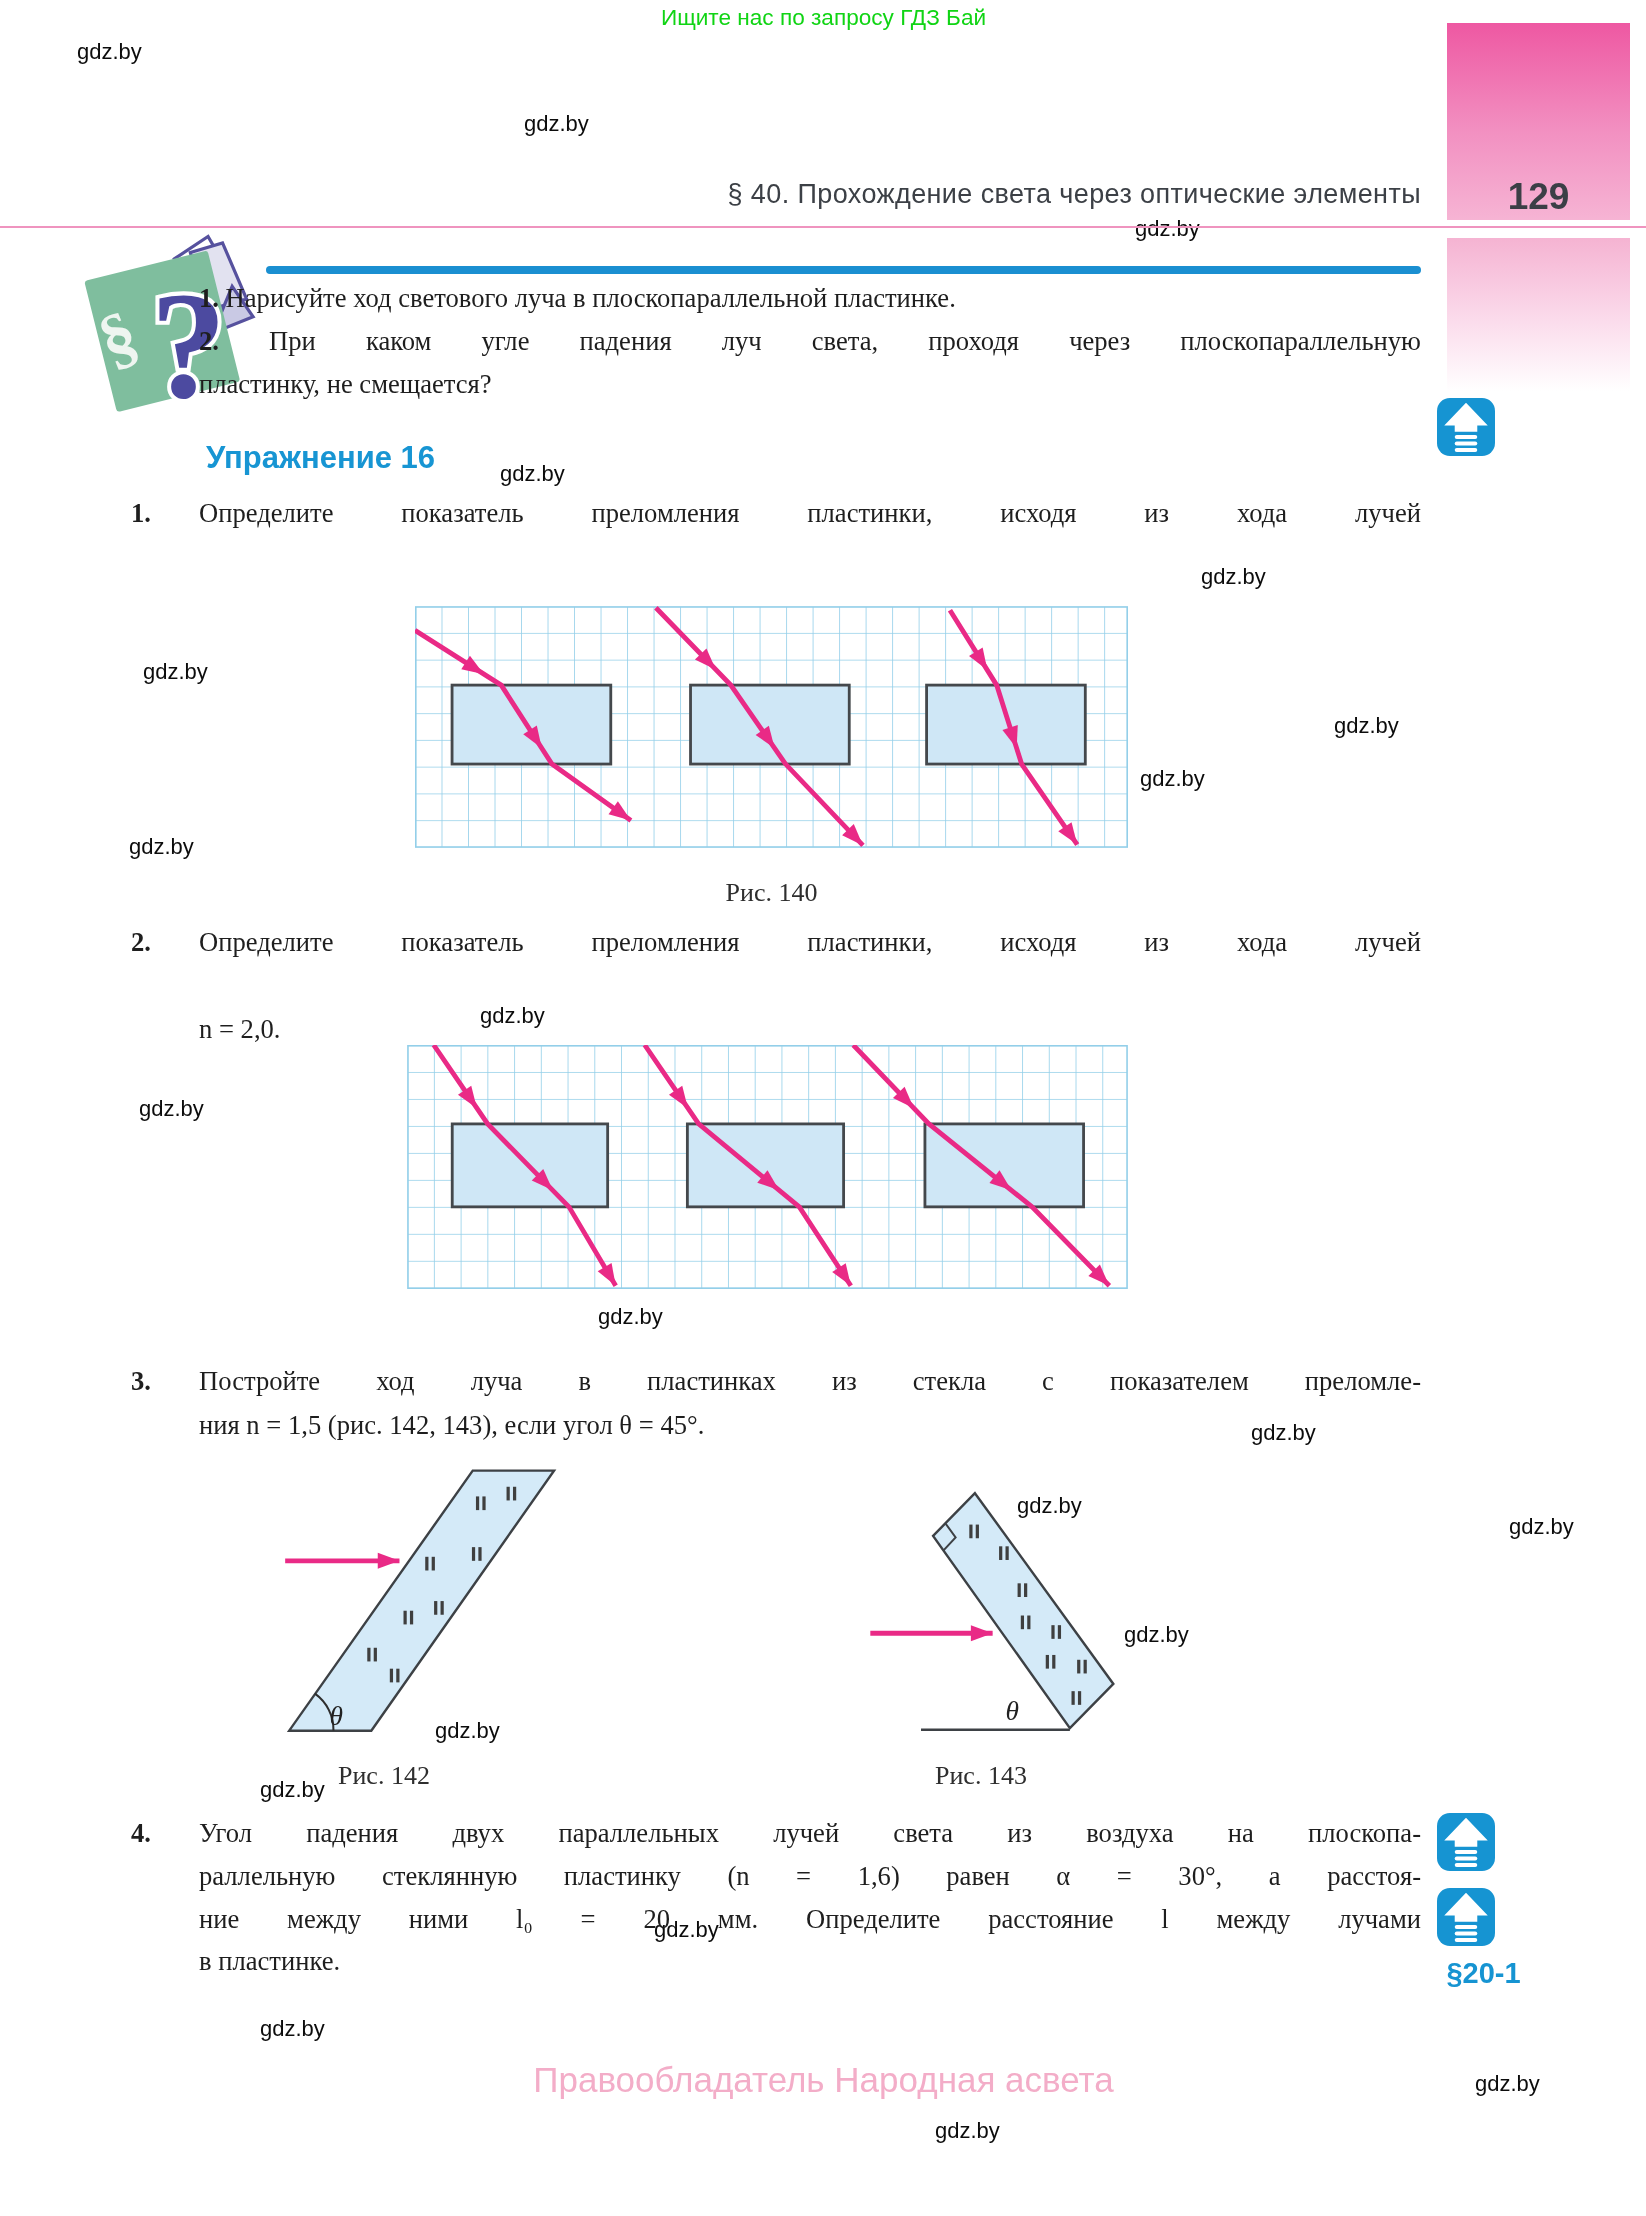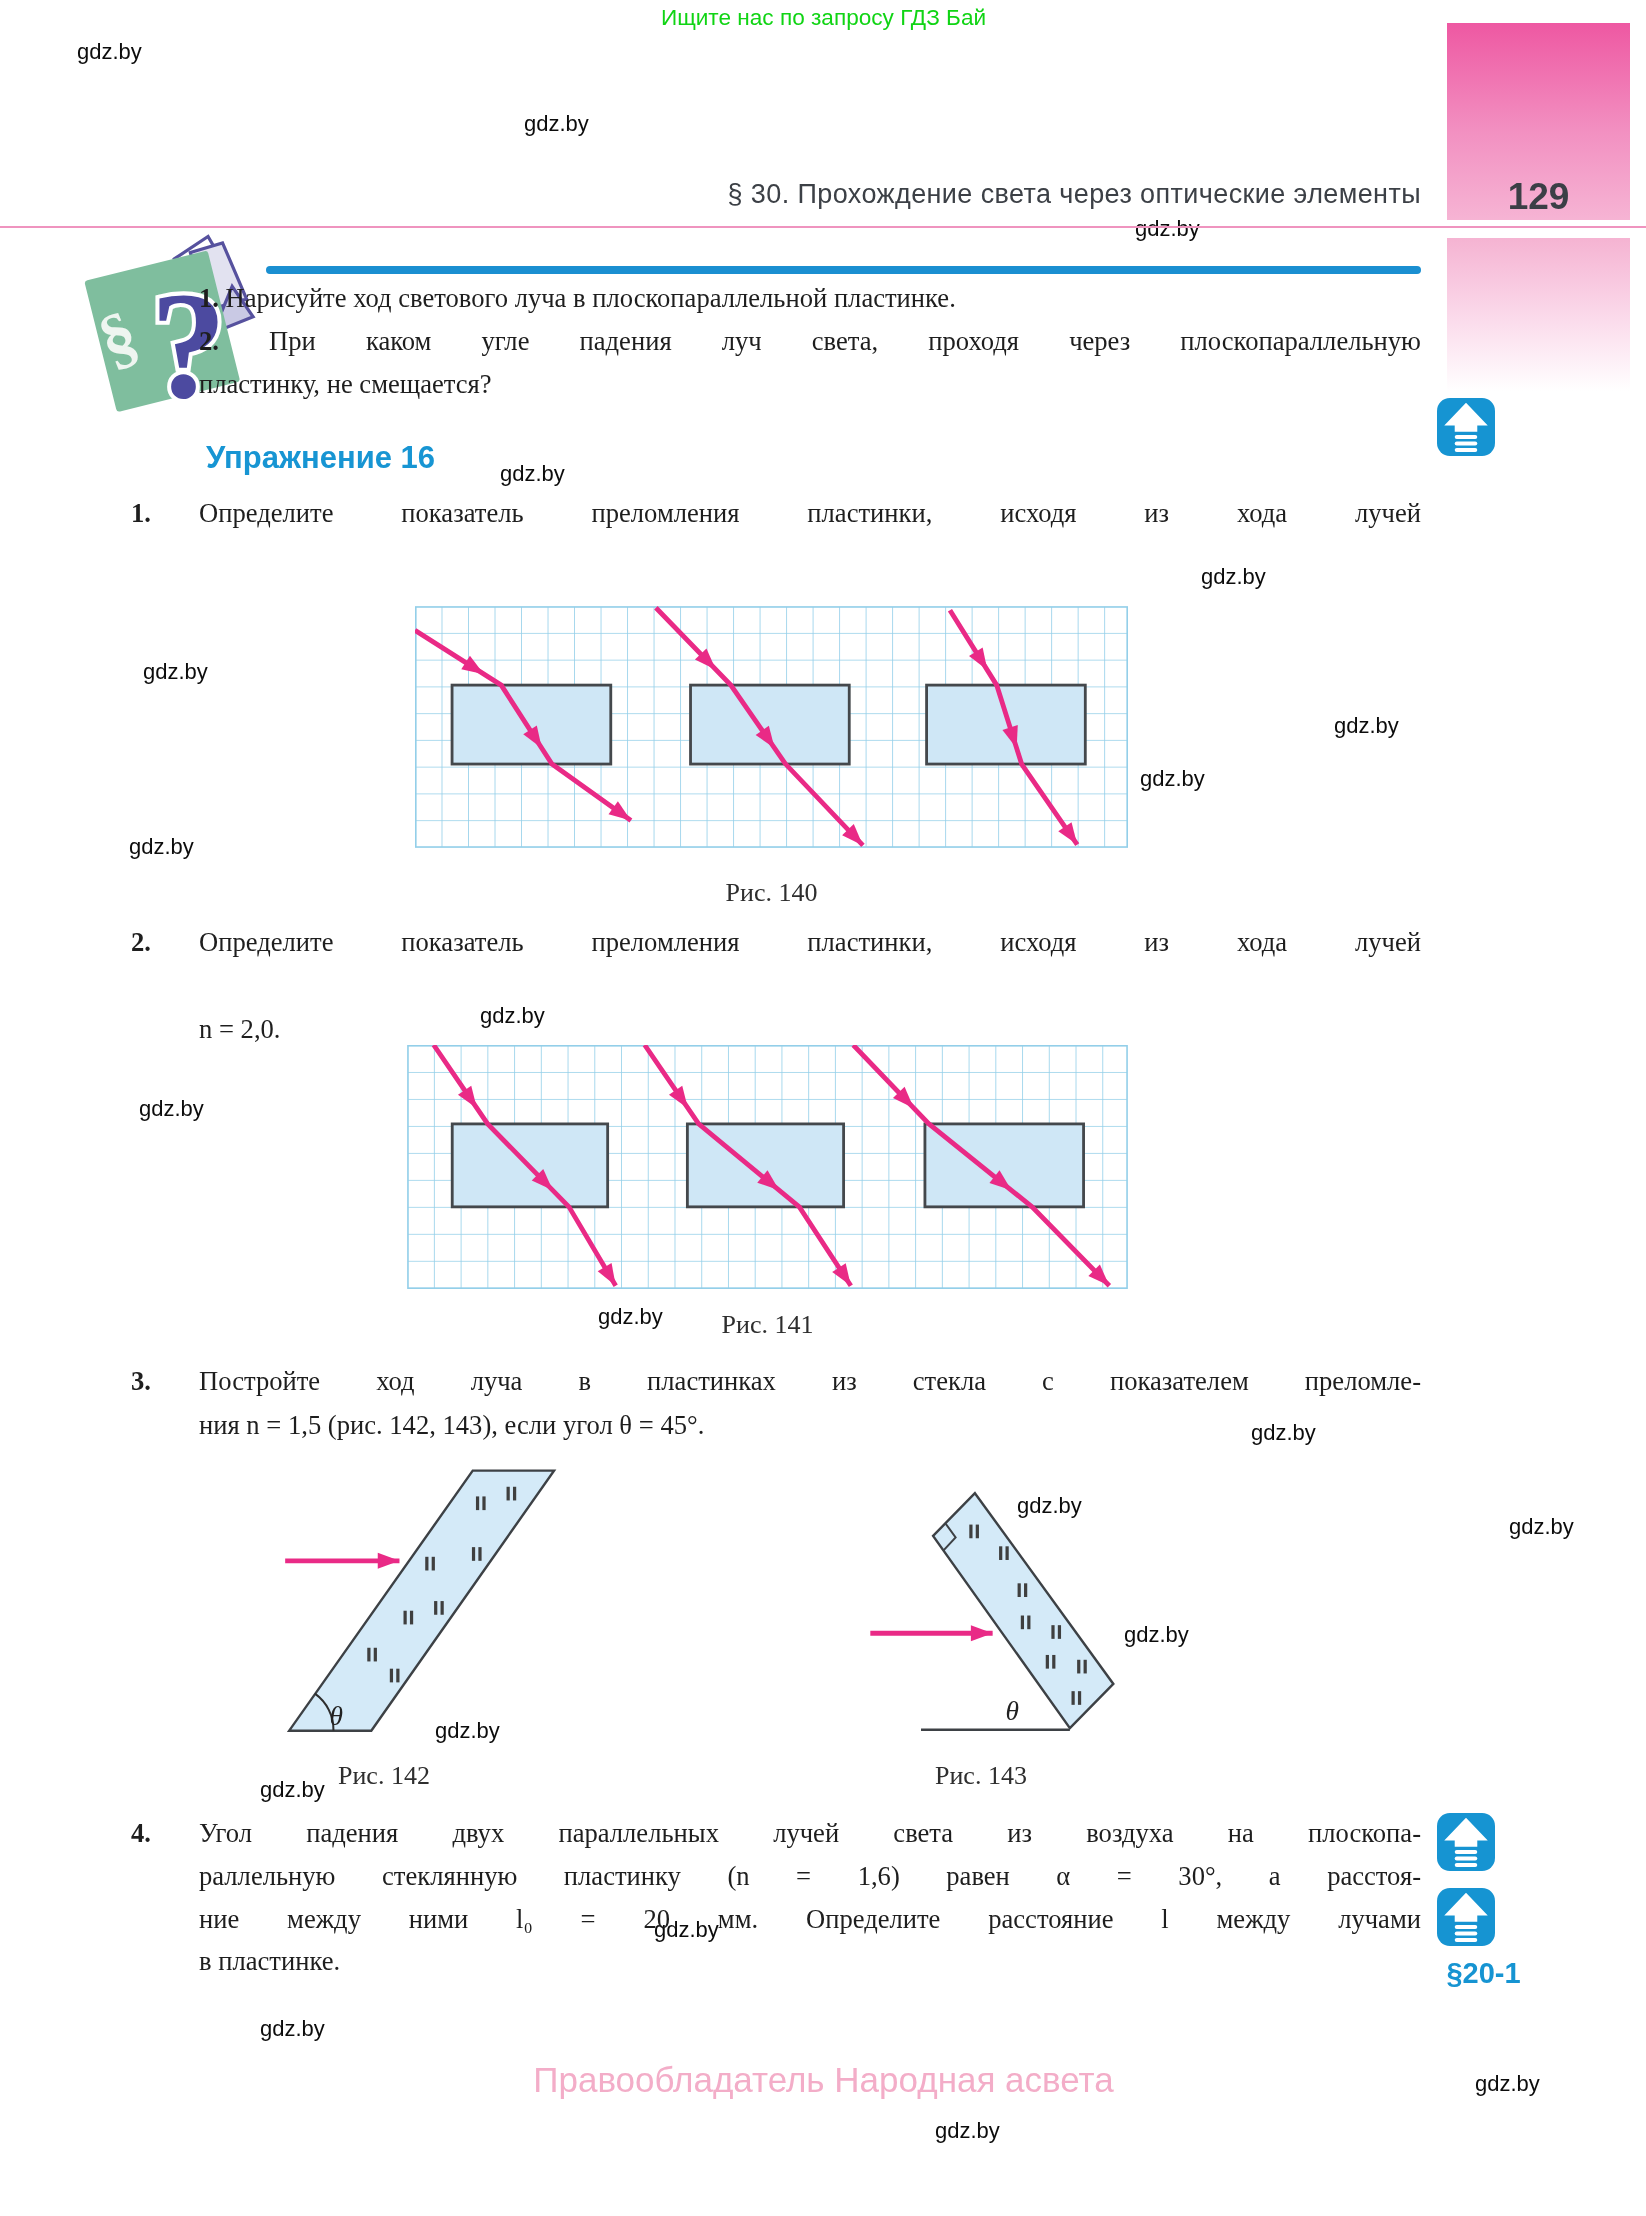--- a/index.html
+++ b/index.html
@@ -62,21 +62,21 @@
   <div class="wm" style="left:1124px;top:1622px">gdz.by</div>
   <div class="wm" style="left:435px;top:1718px">gdz.by</div>
   <div class="wm" style="left:260px;top:1777px">gdz.by</div>
   <div class="wm" style="left:654px;top:1917px">gdz.by</div>
   <div class="wm" style="left:260px;top:2016px">gdz.by</div>
   <div class="wm" style="left:1475px;top:2071px">gdz.by</div>
   <div class="wm" style="left:935px;top:2118px">gdz.by</div>
 
   <div class="pagebox1"></div>
   <div class="pagebox2"></div>
-  <div class="header-title">§ 30. Прохождение света через оптические элементы</div>
+  <div class="header-title">§ 40. Прохождение света через оптические элементы</div>
   <div class="pagenum">129</div>
   <div class="pinkline"></div>
   <div class="bluerule"></div>
 
   <svg class="abs" style="left:81px;top:230px" width="193" height="197" viewBox="0 0 240 245">
     <g stroke="#56519e" stroke-width="4" fill="#ffffff">
       <path d="M116 36 L158 8 L196 74 L146 92 Z"></path>
       <path d="M136 28 L176 16 L206 86 L156 100 Z" fill="#e2e2f0"></path>
       <path d="M188 70 L214 108 L164 128 Z" fill="#c9c9e4"></path>
     </g>
@@ -139,21 +139,20 @@
   <polygon points="86.6,78.4 63.106550490156465,61.75494577574371 79.61682694741474,50.46730778965896" fill="#e92a86"></polygon>
       <polygon points="180.8,180.4 154.75615182291187,168.1232751872177 169.03624957239327,154.1204608891826" fill="#e92a86"></polygon>
       <polygon points="259,299 236.64256903602143,280.8576385029144 253.85410269250139,270.6712206245896" fill="#e92a86"></polygon>
       <polygon points="348.6,78.4 325.10655049015645,61.75494577574371 341.6168269474148,50.46730778965896" fill="#e92a86"></polygon>
       <polygon points="462,180.4 434.80346000395735,170.94758167220405 447.5219327376345,155.51254194686769" fill="#e92a86"></polygon>
       <polygon points="551,299 527.8639946290301,281.86158538620174 544.6094047202786,270.92580736742724" fill="#e92a86"></polygon>
       <polygon points="629.2,78.4 603.2931042940436,65.83684932508194 617.7267357845708,51.99234565049463" fill="#e92a86"></polygon>
       <polygon points="750.4,180.4 723.0955337141731,171.2640205316482 735.6339199265681,155.6823366948857" fill="#e92a86"></polygon>
       <polygon points="872,299 845.9623586462048,286.71011665103623 860.2495302737073,272.7145199547073" fill="#e92a86"></polygon>
     </svg>
-  <div class="caption" style="left:407px;top:1310px;width:721px;text-align:center">Рис. 141</div>
 
   <div class="pnum" style="top:1366px">3.</div>
   <div class="pline just" style="top:1366px">Постройте ход луча в пластинках из стекла с показателем преломле-</div>
   <div class="pline" style="top:1410px">ния n = 1,5 (рис. 142, 143), если угол  θ = 45°.</div>
 
   <svg class="abs" style="left:226px;top:1461px" width="355" height="322" viewBox="0 0 440 400">
     <polygon points="78,335 180,335 407,12 306,12" fill="#d4eaf8" stroke="#3d4145" stroke-width="3"></polygon>
     <path d="M133,335 A55,55 0 0 0 110,289" fill="none" stroke="#2e2e2e" stroke-width="2.5"></path>
     <text class="theta" x="128" y="328">θ</text>
     <polyline class="ray" points="73,124 215,124" fill="none" stroke="#e92a86" stroke-width="6"></polyline>

